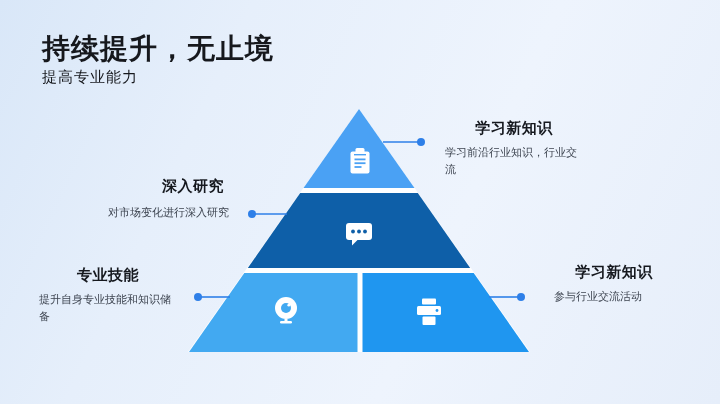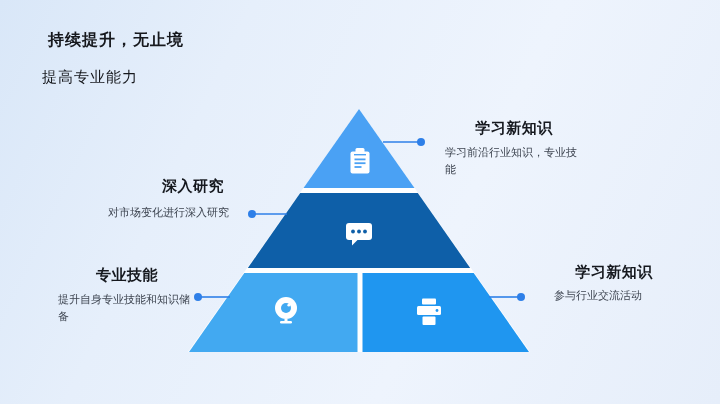--- a/index.html
+++ b/index.html
@@ -4,40 +4,40 @@
 <style>
   html,body{margin:0;padding:0;}
   .slide{
     position:relative;
     width:720px;height:404px;
     overflow:hidden;
     font-family:"Liberation Sans",sans-serif;
     background:linear-gradient(115deg,#d9e7f8 0%,#e6effb 28%,#eef4fd 62%,#e6eefa 100%);
   }
   .slide-title{
-    position:absolute;left:48px;top:30px;
-    font-size:16px;font-weight:700;color:#16181d;letter-spacing:1px;
+    position:absolute;left:42px;top:30px;
+    font-size:28px;font-weight:700;color:#16181d;letter-spacing:1px;
   }
   .slide-subtitle{
     position:absolute;left:42px;top:68px;
     font-size:15px;font-weight:400;color:#16181d;letter-spacing:1px;
   }
   .pyramid-svg{position:absolute;left:0;top:0;}
   .icon-svg{position:absolute;}
   .callout{position:absolute;}
   .c-title{font-size:15px;font-weight:700;color:#15181e;letter-spacing:.5px;text-align:center;}
   .c-desc{margin-top:6px;font-size:11px;line-height:17px;color:#3e4551;}
   .callout-top-right{left:445px;top:119px;}
   .callout-top-right .c-desc{width:138px;}
   .callout-left{left:108px;top:177px;}
   .callout-left .c-desc{width:170px;margin-top:8px;}
-  .callout-bottom-left{left:58px;top:266px;}
+  .callout-bottom-left{left:39px;top:266px;}
   .callout-bottom-left .c-desc{width:138px;}
   .callout-bottom-right{left:554px;top:263px;}
-  .callout-bottom-right .c-desc{width:120px;font-family:Liberation Mono, monospace;}
+  .callout-bottom-right .c-desc{width:120px;}
 </style>
 </head>
 <body>
 
 <div class="slide">
 
   <div class="slide-title">持续提升，无止境</div>
   <div class="slide-subtitle">提高专业能力</div>
 
   <svg class="pyramid-svg" width="720" height="404" viewBox="0 0 720 404">
@@ -86,21 +86,21 @@
 
   <svg class="icon-svg" style="left:415px;top:298px;" width="28" height="28" viewBox="0 0 28 28">
     <rect x="7" y="0.5" width="14" height="6" rx="1" fill="#ffffff"></rect>
     <rect x="2" y="8" width="24" height="9" rx="1.5" fill="#ffffff"></rect>
     <circle cx="22" cy="12.5" r="1.4" fill="#1f96f0"></circle>
     <rect x="7.5" y="18.5" width="13" height="8.5" rx="1" fill="#ffffff"></rect>
   </svg>
 
   <div class="callout callout-top-right">
     <div class="c-title">学习新知识</div>
-    <div class="c-desc">学习前沿行业知识，专业技能</div>
+    <div class="c-desc">学习前沿行业知识，行业交流</div>
   </div>
 
   <div class="callout callout-left">
     <div class="c-title">深入研究</div>
     <div class="c-desc">对市场变化进行深入研究</div>
   </div>
 
   <div class="callout callout-bottom-left">
     <div class="c-title">专业技能</div>
     <div class="c-desc">提升自身专业技能和知识储备</div>

